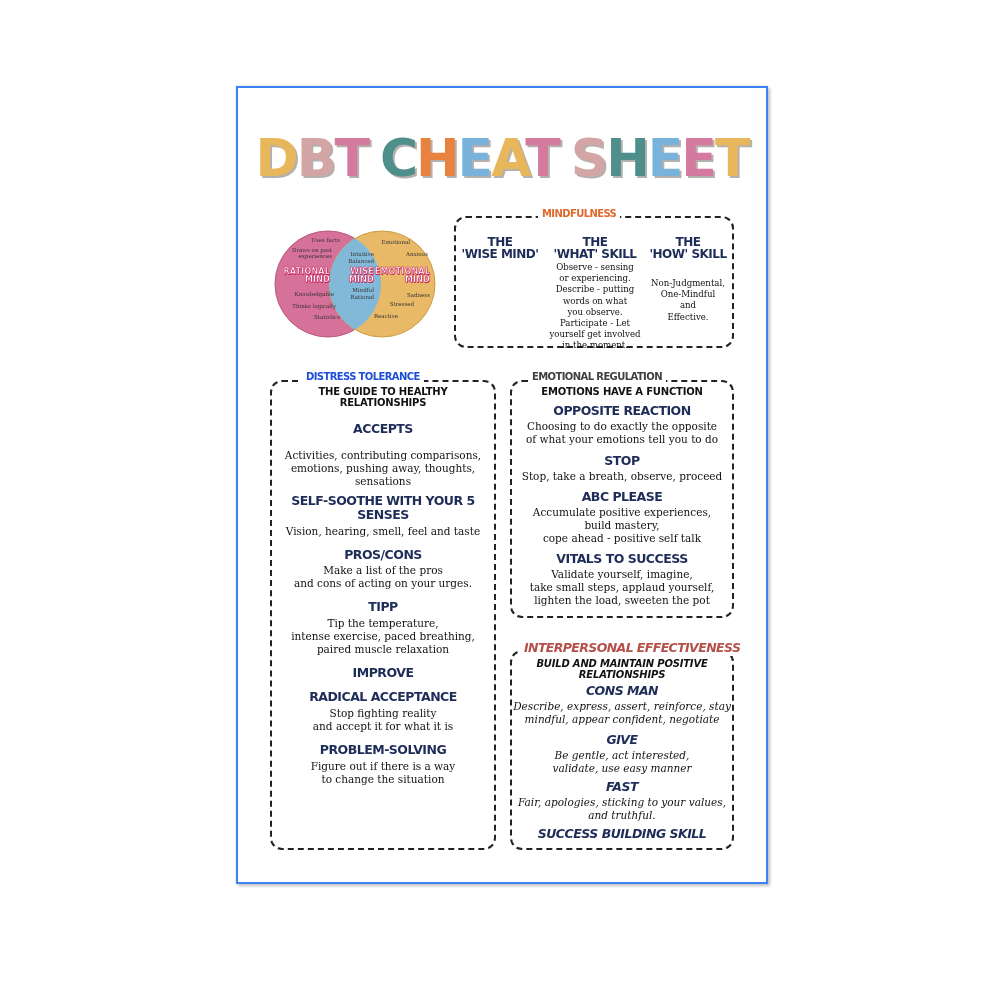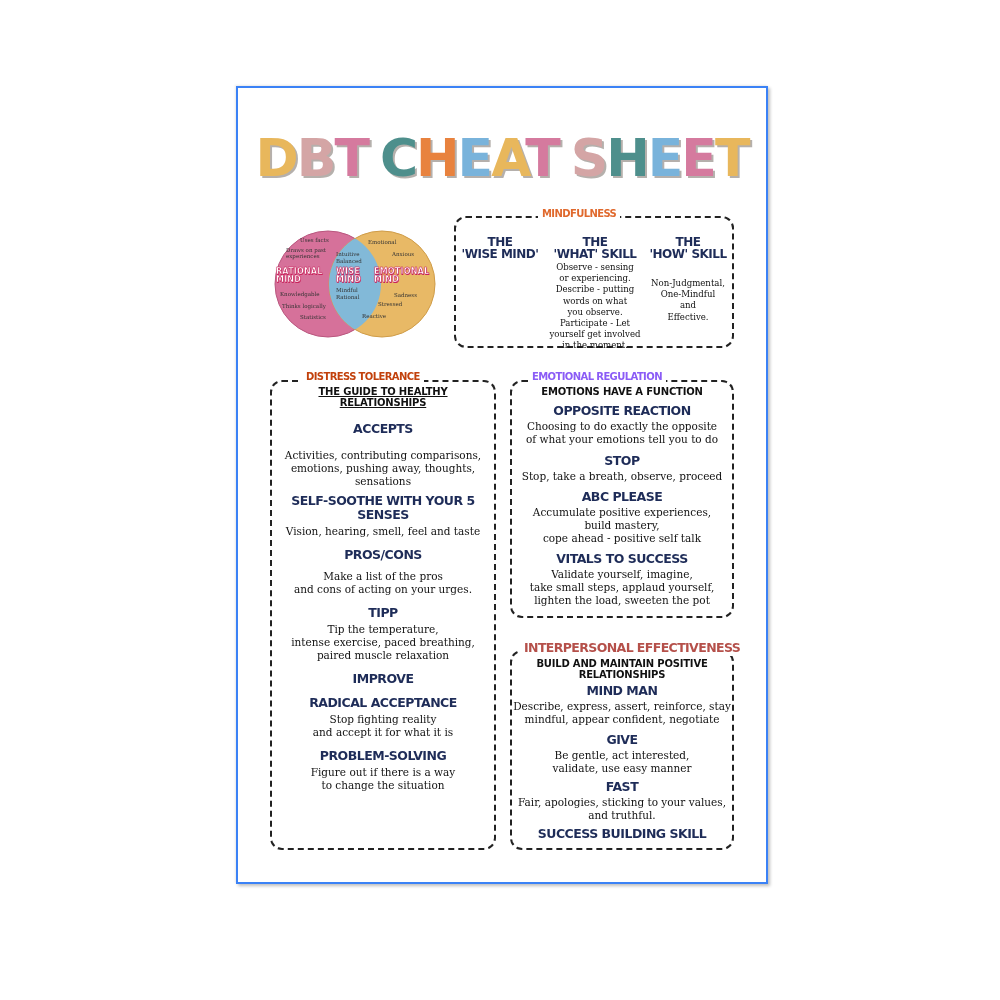--- a/index.html
+++ b/index.html
@@ -15,21 +15,21 @@
   .title {
     position: absolute; left: 0; top: 40px; width: 528px; text-align: center;
     font-family: "DejaVu Sans", sans-serif; font-weight: bold; font-size: 52px; letter-spacing: -2px;
     line-height: 60px;
   }
   .title span { text-shadow: 2px 2px 0 rgba(90,80,70,0.45); }
 
   
   .venn { position: absolute; left: 32px; top: 140px; width: 170px; height: 112px; }
   .venn svg { position: absolute; left: 0; top: 0; }
-  .vt { position: absolute; text-align: left; white-space: nowrap; line-height: 1; }
+  .vt { position: absolute; text-align: right; white-space: nowrap; line-height: 1; }
   .vsmall { font-family: "DejaVu Serif", serif; font-size: 5.5px; color: #333; }
   .vbig { font-weight: bold; font-size: 8px; color: #ffffff; letter-spacing: 0.2px;
           -webkit-text-stroke: 0.4px #c8245c; text-shadow: 0 0 1px #c8245c, 0.5px 0.5px 0 #c8245c; line-height: 8px; }
 
   
   .box {
     position: absolute; border: 2px dashed #222; border-radius: 12px; box-sizing: border-box;
   }
   .sec-title {
     position: absolute; background: #ffffff; padding: 0 4px; font-weight: bold;
@@ -114,35 +114,35 @@
       <div class="mh">THE
 'HOW' SKILL</div>
       <div class="mp" style="margin-top:18px">Non-Judgmental,
 One-Mindful
 and
 Effective.</div>
     </div>
   </div>
 
   <div class="box" style="left:32px;top:292px;width:226px;height:470px;">
-    <div class="sec-title" style="color:#c2410c;left:30px;top:-13px;">DISTRESS TOLERANCE</div>
-    <div class="sub" style="margin:4px 40px 13px 40px;text-decoration:underline;">THE GUIDE TO HEALTHY RELATIONSHIPS</div>
+    <div class="sec-title" style="color:#1d4ed8;left:30px;top:-13px;">DISTRESS TOLERANCE</div>
+    <div class="sub" style="margin:4px 40px 13px 40px;">THE GUIDE TO HEALTHY RELATIONSHIPS</div>
     <div style="margin-top:14px">
       <div class="h">ACCEPTS</div>
       <div class="p" style="margin-top:13px">Activities, contributing comparisons,
 emotions, pushing away, thoughts,
 sensations</div>
     </div>
     <div style="margin-top:6px">
       <div class="h">SELF-SOOTHE WITH YOUR 5 SENSES</div>
       <div class="p" style="margin-top:3px">Vision, hearing, smell, feel and taste</div>
     </div>
     <div style="margin-top:10px">
       <div class="h">PROS/CONS</div>
-      <div class="p" style="margin-top:8px">Make a list of the pros
+      <div class="p" style="margin-top:2px">Make a list of the pros
 and cons of acting on your urges.</div>
     </div>
     <div style="margin-top:10px">
       <div class="h">TIPP</div>
       <div class="p" style="margin-top:3px">Tip the temperature,
 intense exercise, paced breathing,
 paired muscle relaxation</div>
     </div>
     <div style="margin-top:10px">
       <div class="h">IMPROVE</div>
@@ -153,21 +153,21 @@
 and accept it for what it is</div>
     </div>
     <div style="margin-top:10px">
       <div class="h">PROBLEM-SOLVING</div>
       <div class="p" style="margin-top:3px">Figure out if there is a way
 to change the situation</div>
     </div>
   </div>
 
   <div class="box" style="left:272px;top:292px;width:224px;height:238px;">
-    <div class="sec-title" style="color:#8b5cf6;left:16px;top:-13px;">EMOTIONAL REGULATION</div>
+    <div class="sec-title" style="color:#404040;left:16px;top:-13px;">EMOTIONAL REGULATION</div>
     <div class="sub" style="margin:4px 4px 0 4px;">EMOTIONS HAVE A FUNCTION</div>
     <div style="margin-top:7px">
       <div class="h">OPPOSITE REACTION</div>
       <div class="p" style="margin-top:2px">Choosing to do exactly the opposite
 of what your emotions tell you to do</div>
     </div>
     <div style="margin-top:8px">
       <div class="h">STOP</div>
       <div class="p" style="margin-top:2px">Stop, take a breath, observe, proceed</div>
     </div>
@@ -178,25 +178,25 @@
 cope ahead - positive self talk</div>
     </div>
     <div style="margin-top:7px">
       <div class="h">VITALS TO SUCCESS</div>
       <div class="p" style="margin-top:2px">Validate yourself, imagine,
 take small steps, applaud yourself,
 lighten the load, sweeten the pot</div>
     </div>
   </div>
 
-  <div class="box" style="left:272px;top:562px;width:224px;height:200px;">
+  <div class="box" style="left:272px;top:562px;width:224px;height:200px;font-style:italic;">
     <div class="sec-title" style="color:#b5504a;left:8px;top:-12px;font-size:12.5px;">INTERPERSONAL EFFECTIVENESS</div>
     <div class="sub" style="margin:6px 20px 0 20px;">BUILD AND MAINTAIN POSITIVE RELATIONSHIPS</div>
     <div style="margin-top:4px">
-      <div class="h">MIND MAN</div>
+      <div class="h">CONS MAN</div>
       <div class="p" style="margin-top:2px">Describe, express, assert, reinforce, stay
 mindful, appear confident, negotiate</div>
     </div>
     <div style="margin-top:7px">
       <div class="h">GIVE</div>
       <div class="p" style="margin-top:2px">Be gentle, act interested,
 validate, use easy manner</div>
     </div>
     <div style="margin-top:5px">
       <div class="h">FAST</div>

